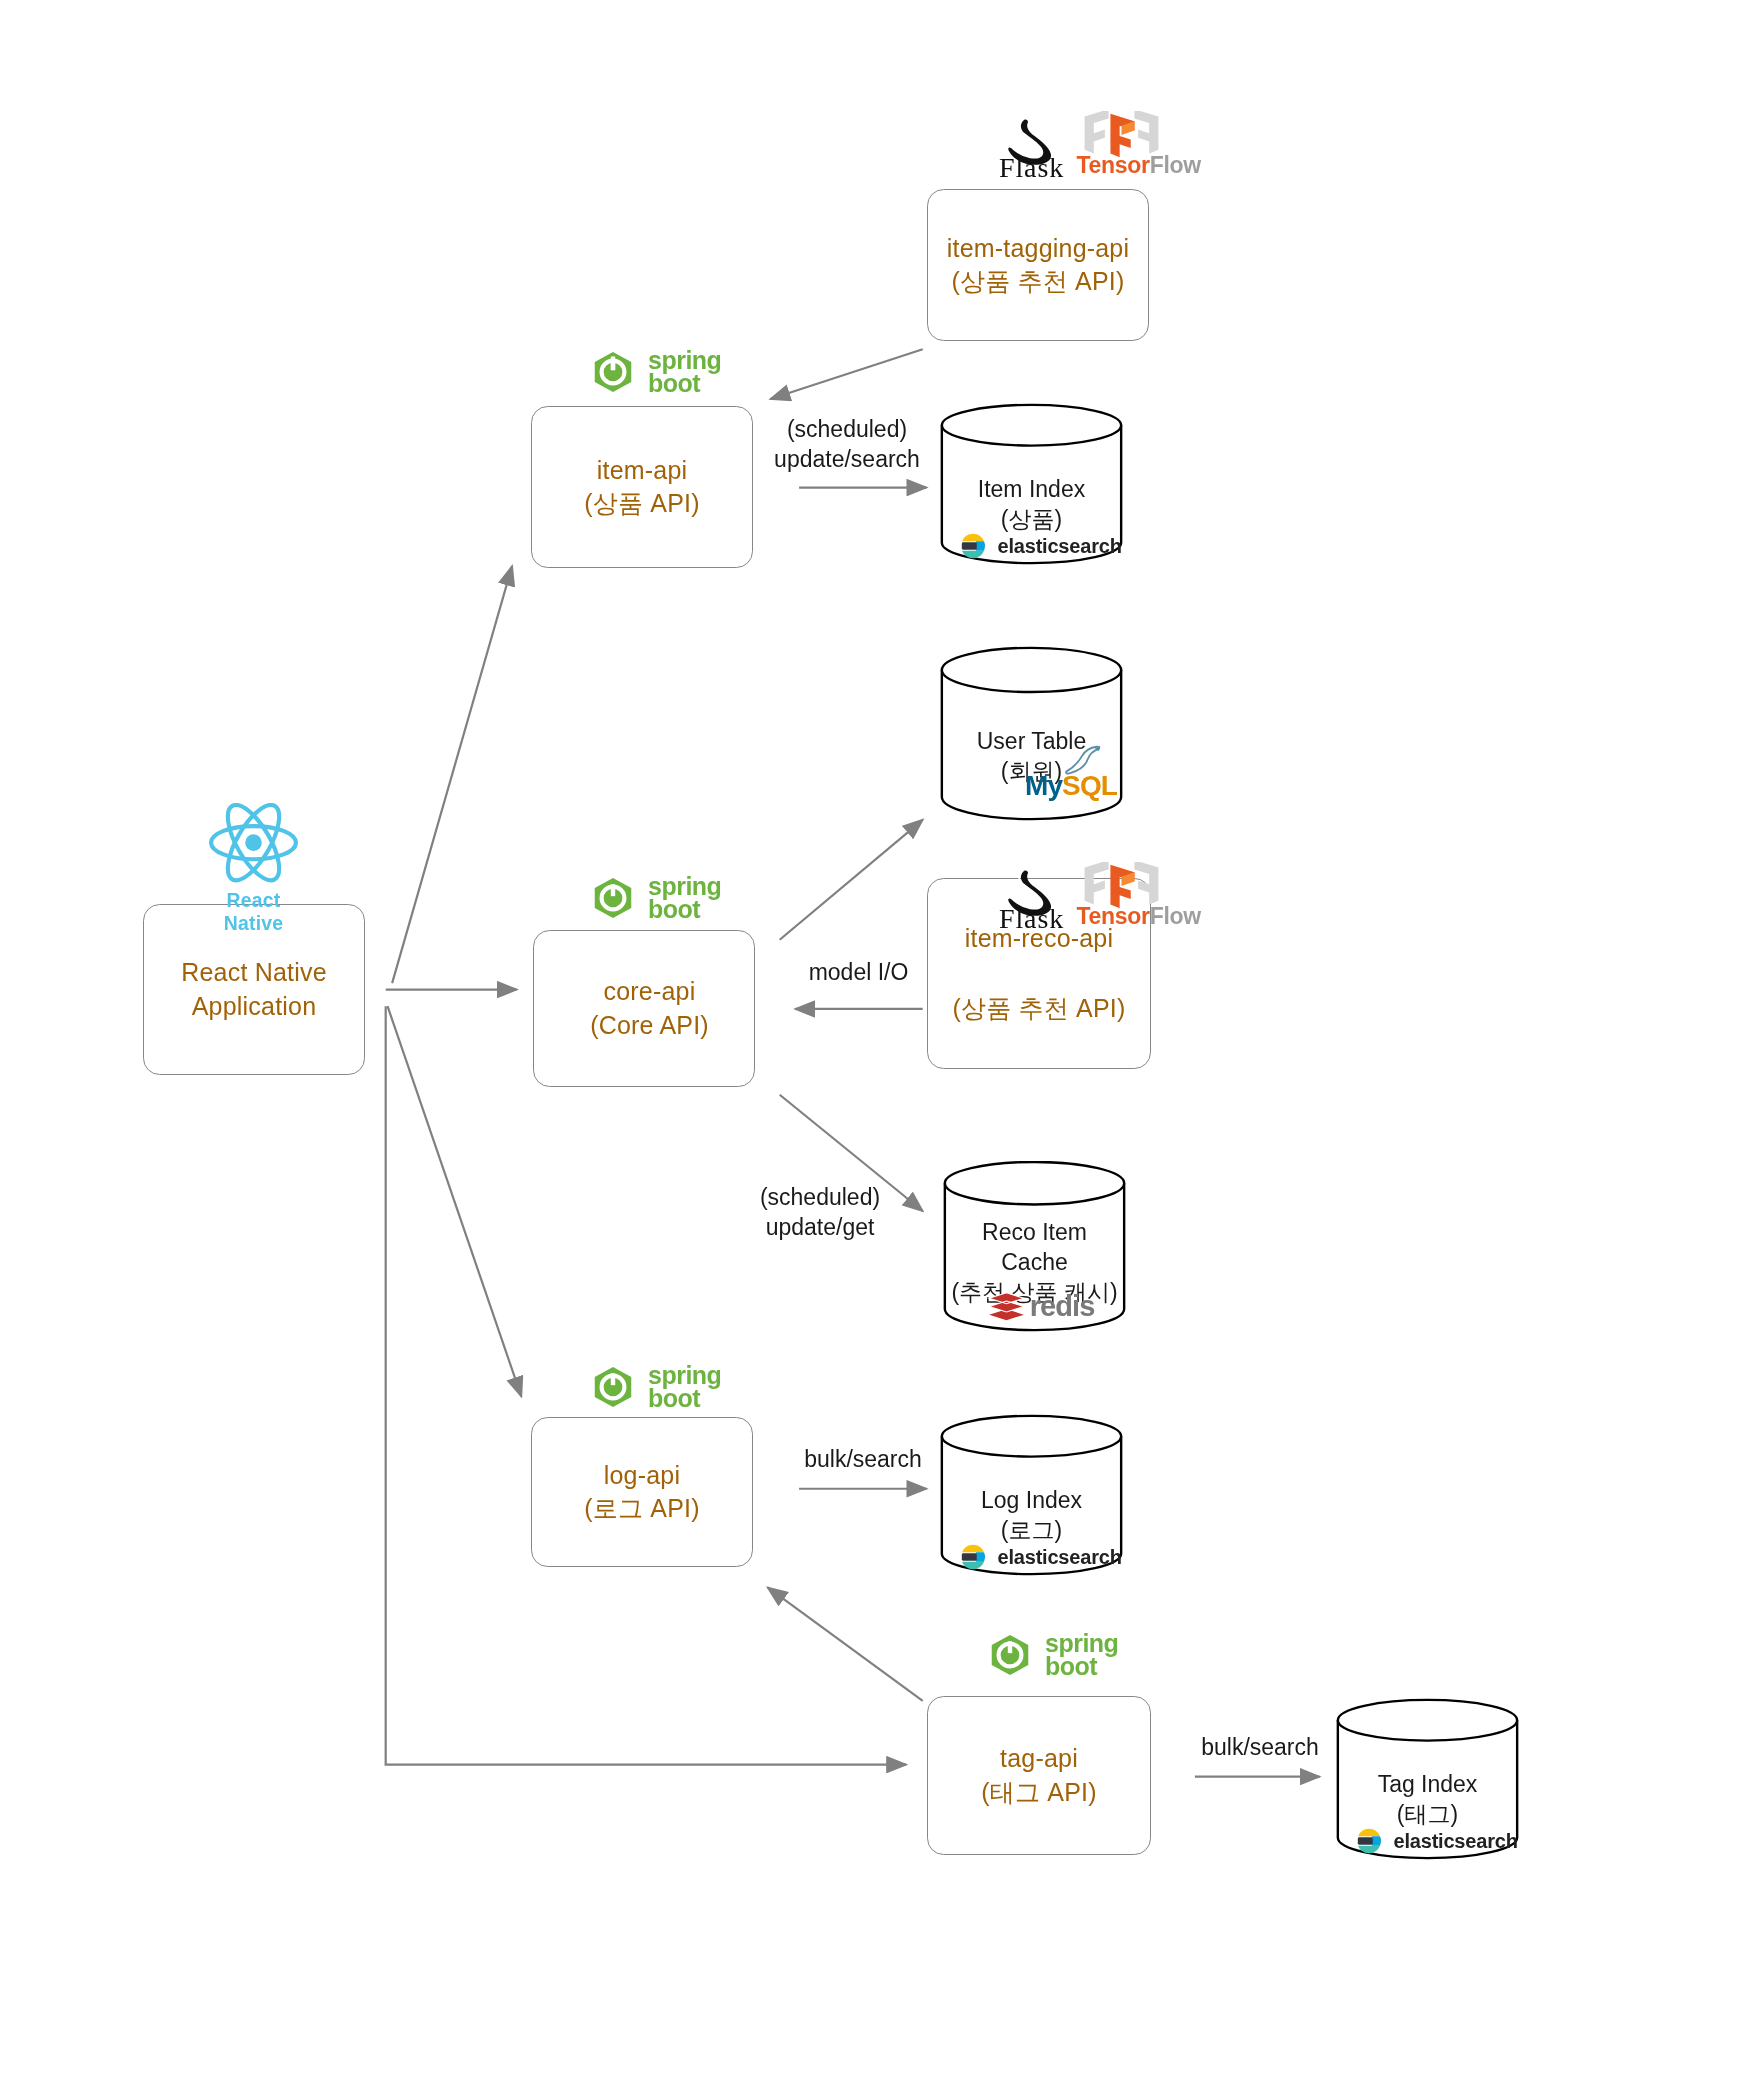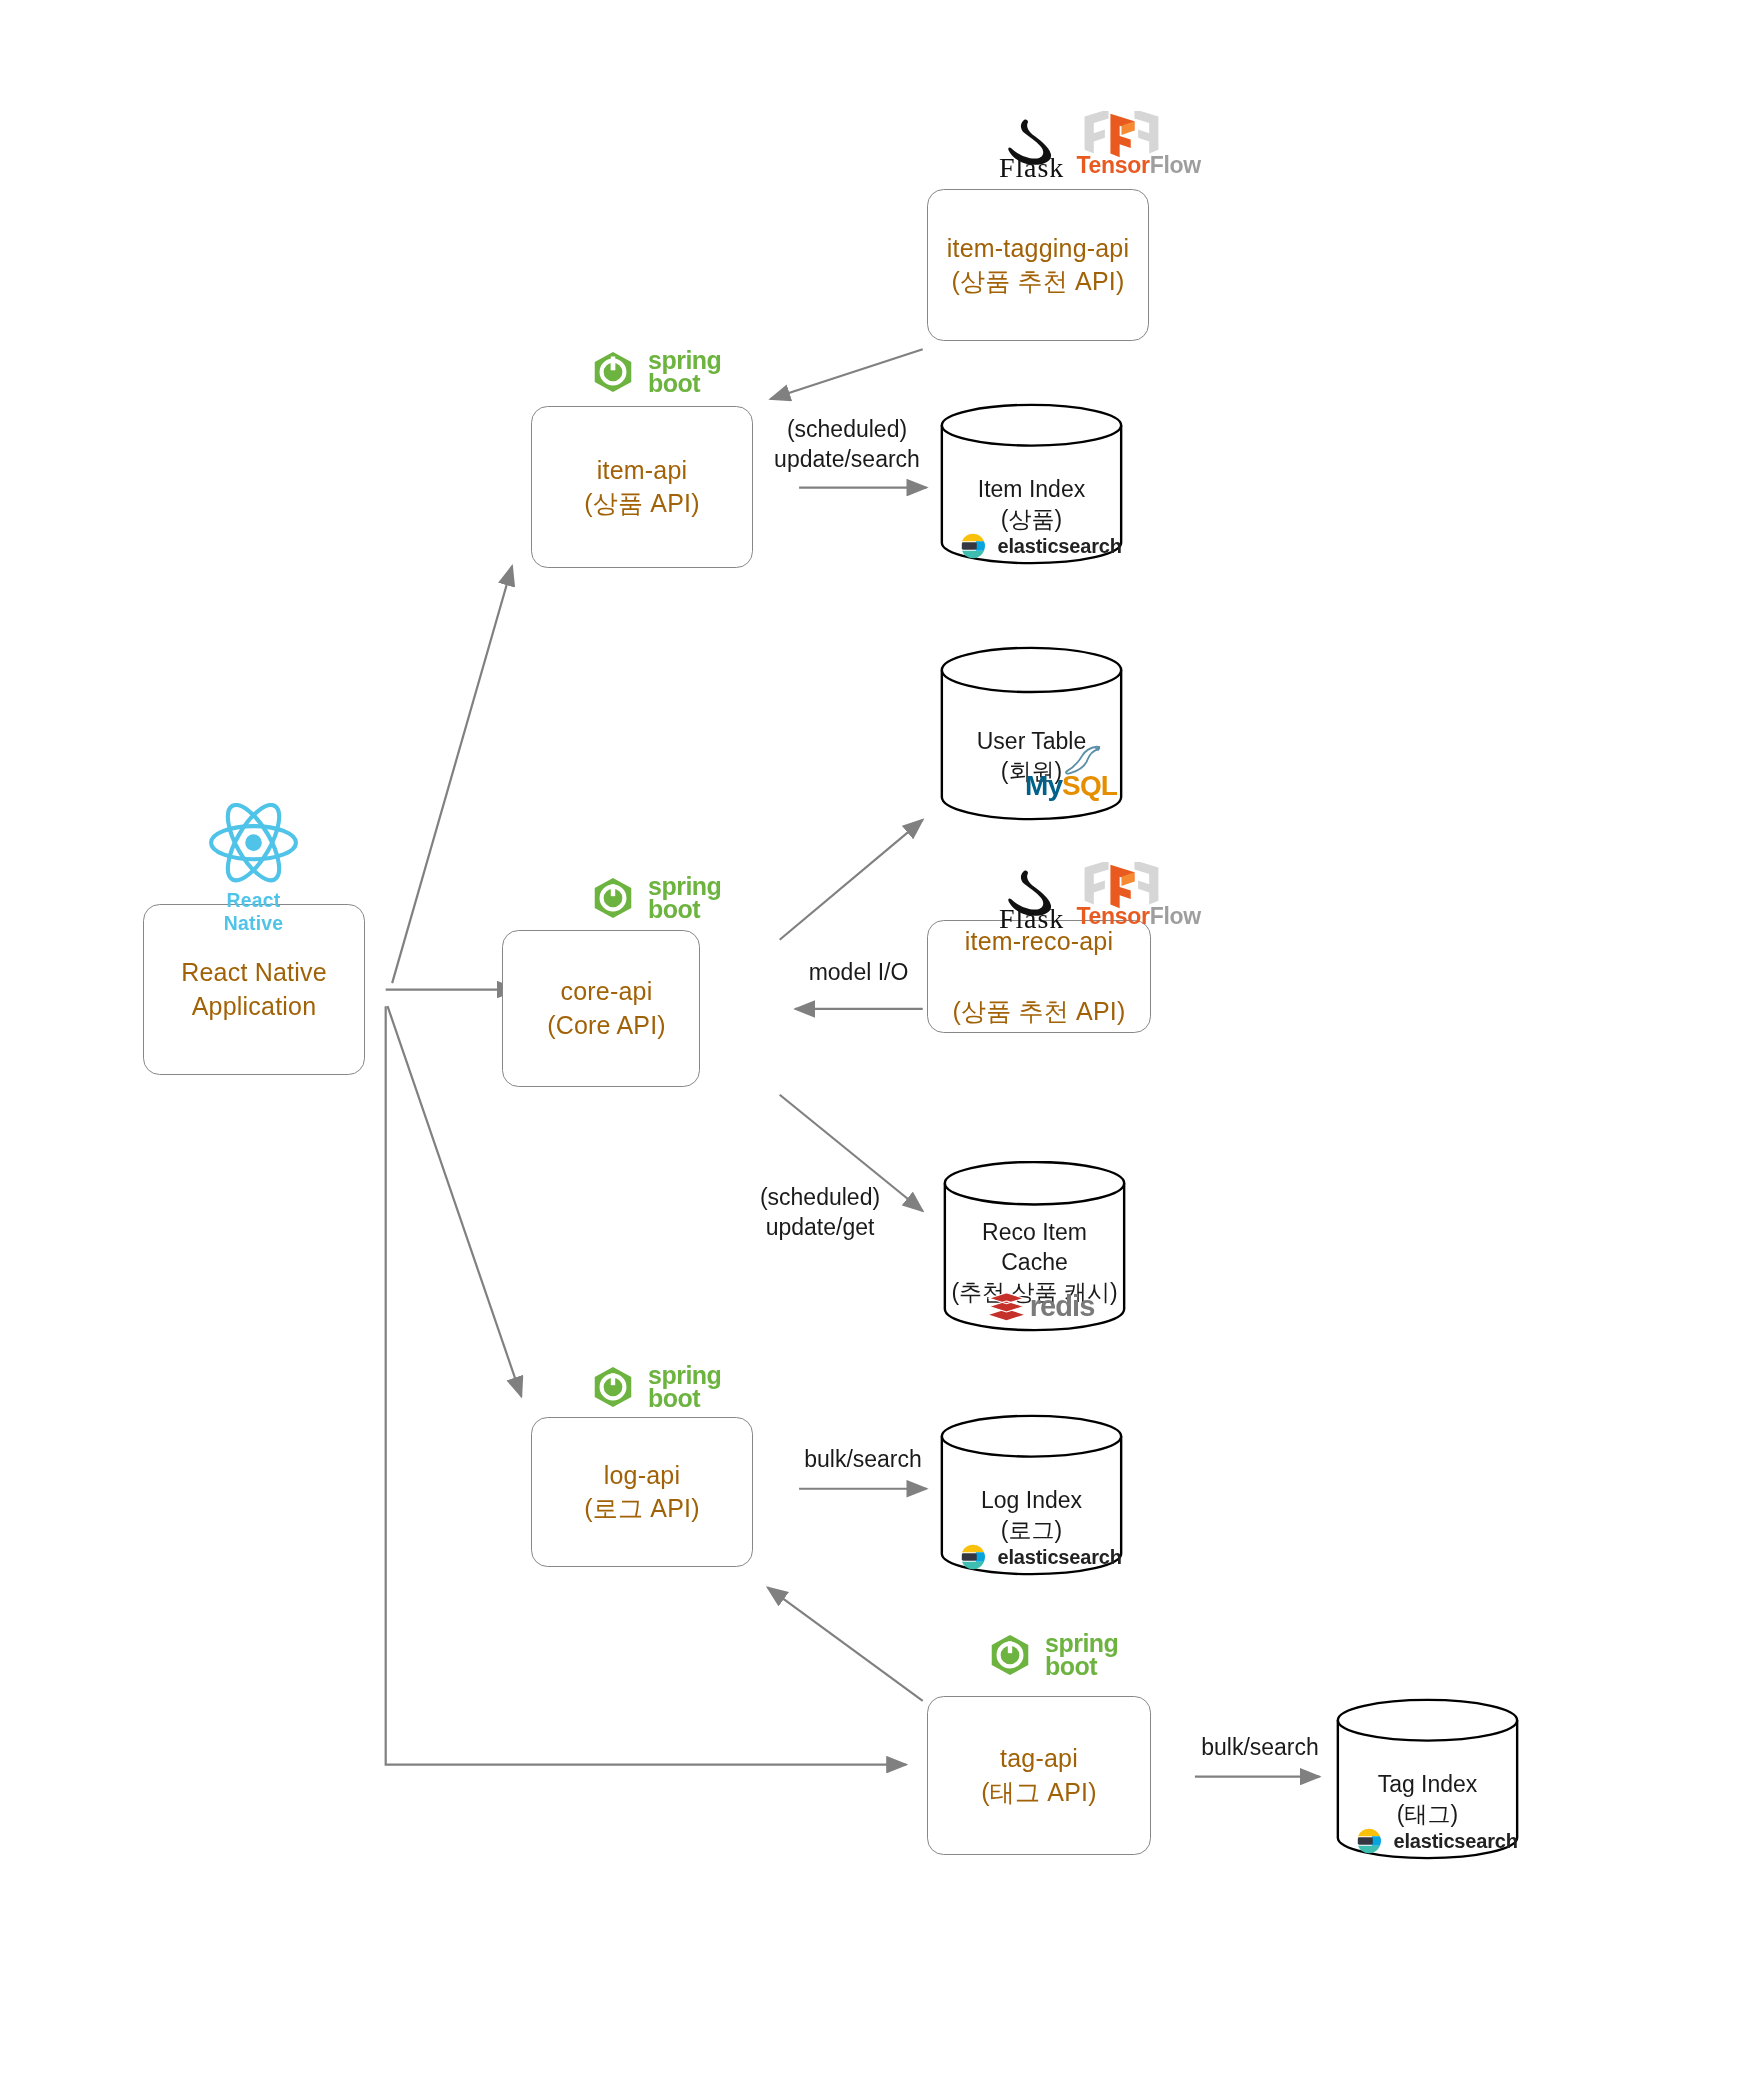--- a/index.html
+++ b/index.html
@@ -291,26 +291,26 @@
   <div class="node" style="left:531px; top:406px; width:222px; height:162px;">
     <span class="l1">item-api</span>
     <span class="l2">(상품 API)</span>
   </div>
 
   <div class="node" style="left:143px; top:904px; width:222px; height:171px;">
     <span class="l1">React Native</span>
     <span class="l2">Application</span>
   </div>
 
-  <div class="node" style="left:502px; top:930px; width:198px; height:157px;padding-left:11px;">
+  <div class="node" style="left:533px; top:930px; width:222px; height:157px;padding-left:11px;">
     <span class="l1">core-api</span>
     <span class="l2">(Core API)</span>
   </div>
 
-  <div class="node" style="left:927px; top:920px; width:224px; height:113px;gap:36px;">
+  <div class="node" style="left:927px; top:878px; width:224px; height:191px;gap:36px;">
     <span class="l1">item-reco-api</span>
     <span class="l2">(상품 추천 API)</span>
   </div>
 
   <div class="node" style="left:531px; top:1417px; width:222px; height:150px;">
     <span class="l1">log-api</span>
     <span class="l2">(로그 API)</span>
   </div>
 
   <div class="node" style="left:927px; top:1696px; width:224px; height:159px;">

